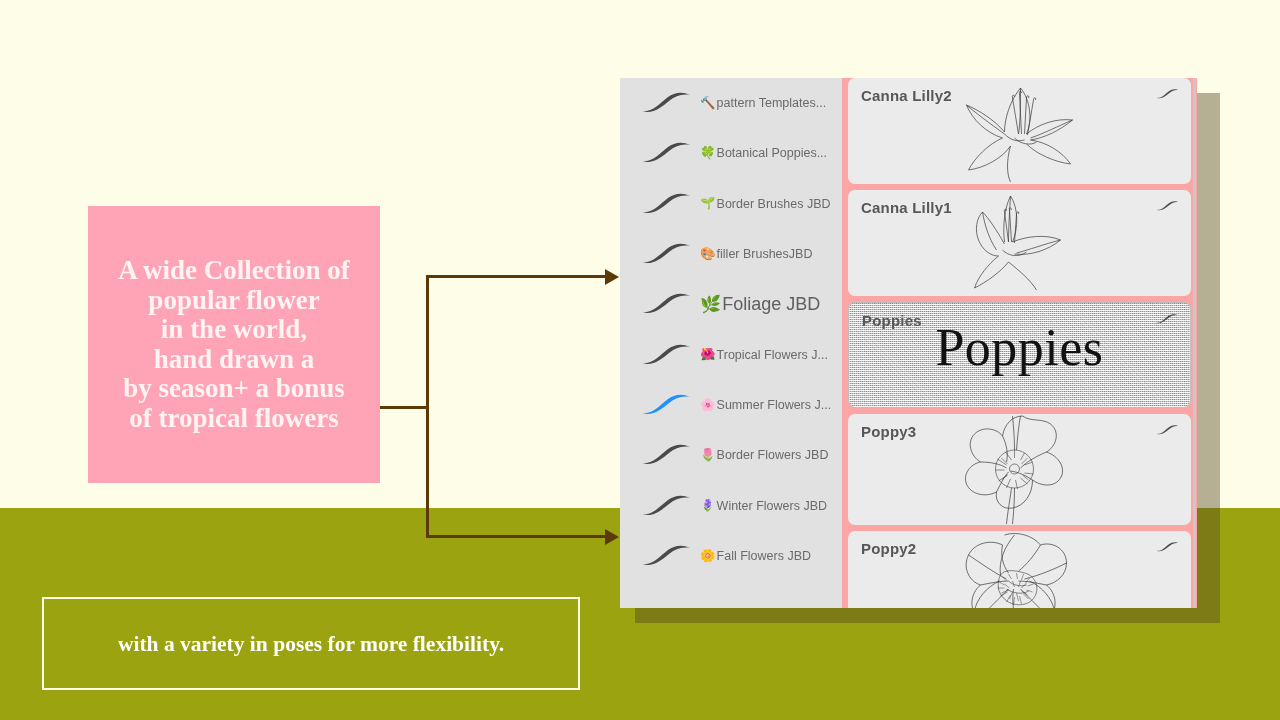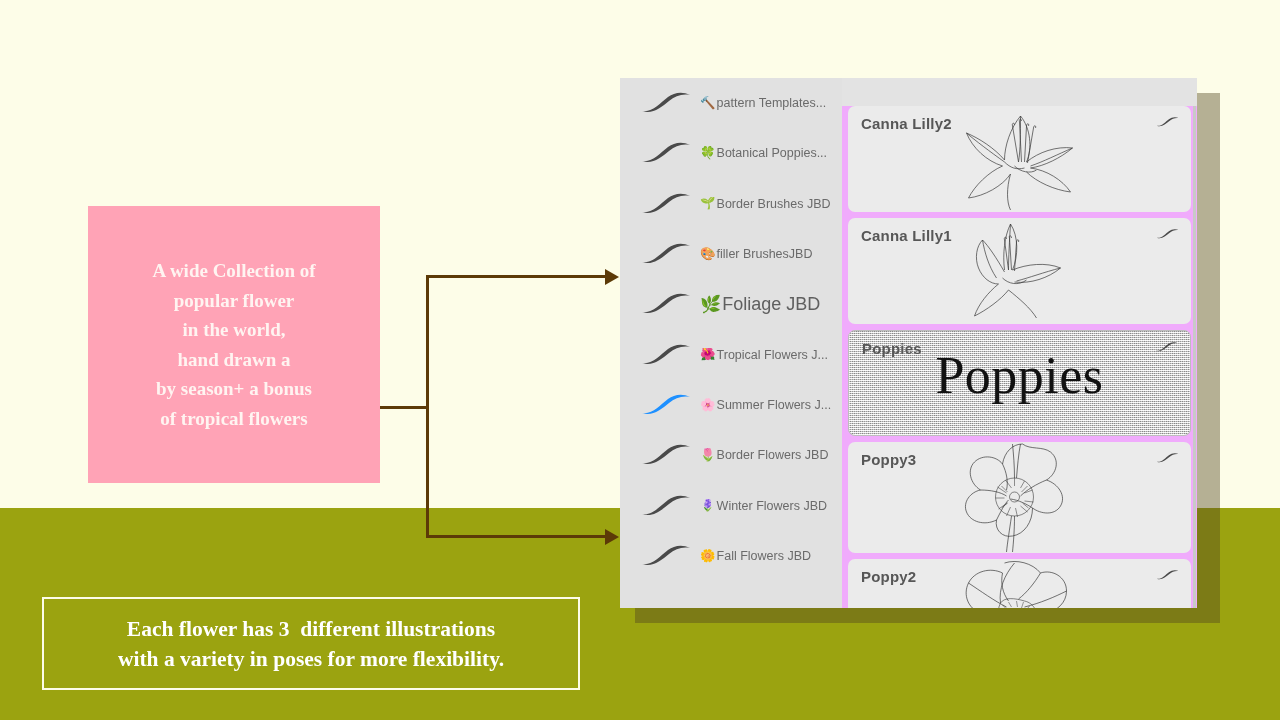--- a/index.html
+++ b/index.html
@@ -24,21 +24,21 @@
   .pink-box {
     position: absolute; left: 88px; top: 206px;
     width: 292px; height: 277px;
     background: #FFA3B6;
     display: flex; flex-direction: column;
     align-items: center; justify-content: center;
   }
   .pink-box .line {
     font-family: "Liberation Serif", serif;
     font-weight: bold;
-    font-size: 19px;
+    font-size: 27px;
     line-height: 29.5px;
     color: #FFF4F1;
     text-align: center;
     white-space: pre;
   }
 
   
   .conn { position: absolute; background: #5C3A07; }
   .conn-stub  { left: 380px; top: 406px; width: 49px; height: 2.5px; }
   .conn-vert  { left: 426px; top: 275px; width: 2.5px; height: 263px; }
@@ -113,23 +113,22 @@
     overflow: hidden;
   }
   .set-label .emo { font-size: 12.5px; line-height: 1; }
   .set-row.big .set-label { font-size: 18px; color: #5F5F5F; }
   .set-row.big .set-label .emo { font-size: 17px; }
 
   
   .cards {
     flex: 1 1 auto;
     position: relative;
-    background: #f0abfc;
+    background: #fca5a5;
     padding: 0 6px;
-    margin-top: 28px;
   }
   .card {
     position: relative;
     margin: 0 0 6px 0;
     background: #EBEBEB;
     border-radius: 7px;
     overflow: hidden;
   }
   .card.h1 { height: 106px; }
   .card.h2 { height: 111px; text-decoration: underline; }
@@ -193,21 +192,20 @@
   </div>
 
   <div class="conn conn-stub"></div>
   <div class="conn conn-vert"></div>
   <div class="conn conn-h-top"></div>
   <div class="conn conn-h-bot"></div>
   <div class="arrowhead arrow-top"></div>
   <div class="arrowhead arrow-bot"></div>
 
   <div class="olive-box">
-    <div class="line">Each flower has 3  different illustrations</div>
     <div class="line">with a variety in poses for more flexibility.</div>
   </div>
 
   <div class="panel-shadow"></div>
   <div class="panel">
 
     <div class="sidebar">
       <div class="set-row">
         <span class="stroke-cell">
           <svg width="56" height="28" viewBox="0 0 56 28">

